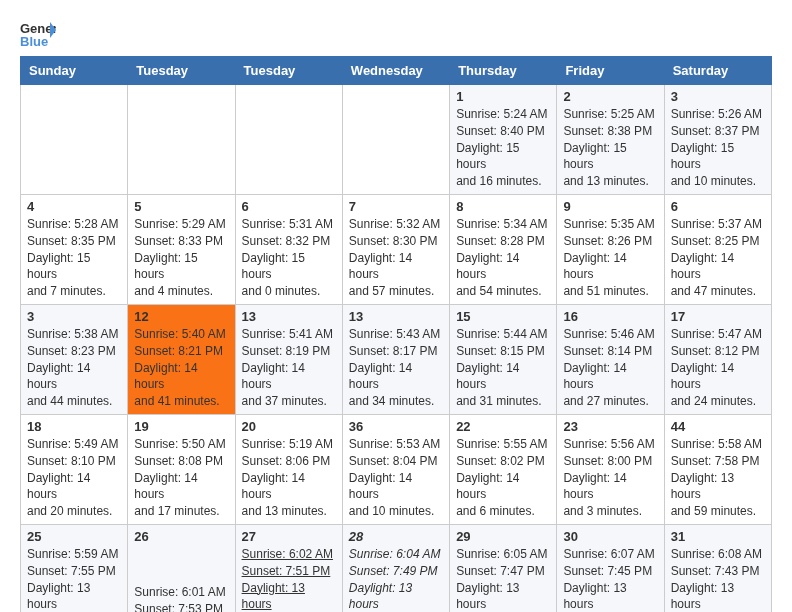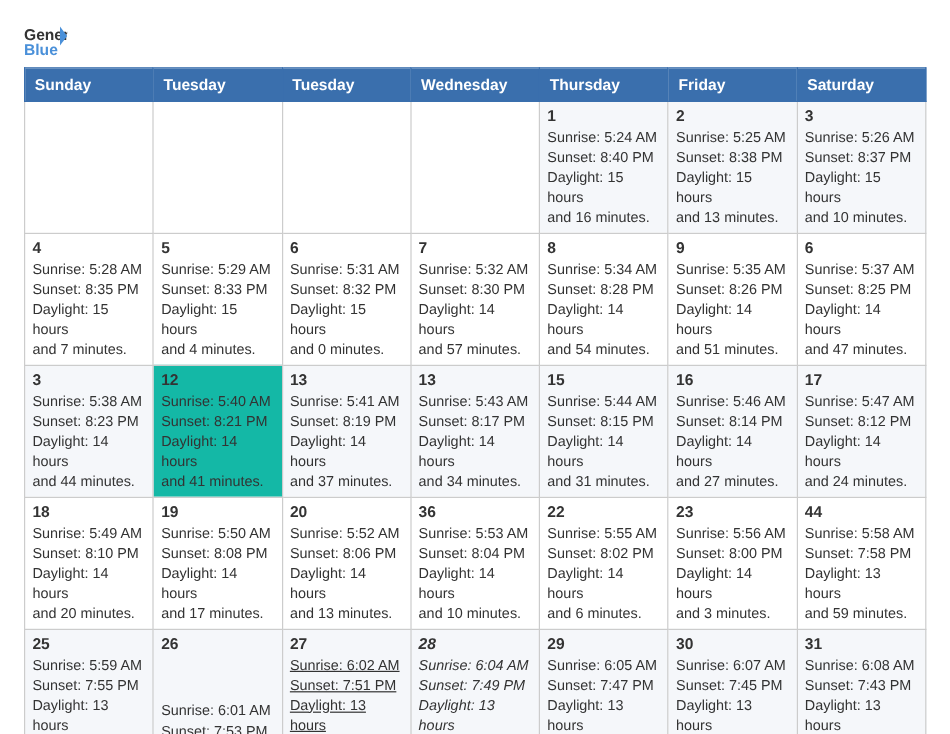--- a/index.html
+++ b/index.html
@@ -193,21 +193,21 @@
         </td>
       </tr>
       <tr>
         <td style="background-color: rgb(245, 247, 250);">
           <span class="day-number">3</span>
           <div class="day-info" style="white-space: pre-line;">Sunrise: 5:38 AM
 Sunset: 8:23 PM
 Daylight: 14 hours
 and 44 minutes.</div>
         </td>
-        <td style="background-color: #14b8a6;">
+        <td style="background-color: #f97316;">
           <span class="day-number">12</span>
           <div class="day-info" style="white-space: pre-line;">Sunrise: 5:40 AM
 Sunset: 8:21 PM
 Daylight: 14 hours
 and 41 minutes.</div>
         </td>
         <td style="background-color: rgb(245, 247, 250);">
           <span class="day-number">13</span>
           <div class="day-info" style="white-space: pre-line;">Sunrise: 5:41 AM
 Sunset: 8:19 PM
@@ -253,21 +253,21 @@
         </td>
         <td style="background-color: rgb(255, 255, 255);">
           <span class="day-number">19</span>
           <div class="day-info" style="white-space: pre-line;">Sunrise: 5:50 AM
 Sunset: 8:08 PM
 Daylight: 14 hours
 and 17 minutes.</div>
         </td>
         <td style="background-color: rgb(255, 255, 255);">
           <span class="day-number">20</span>
-          <div class="day-info" style="white-space: pre-line;">Sunrise: 5:52 AM
+          <div class="day-info" style="white-space: pre-line;">Sunrise: 5:19 AM
 Sunset: 8:06 PM
 Daylight: 14 hours
 and 13 minutes.</div>
         </td>
         <td style="background-color: rgb(255, 255, 255);">
           <span class="day-number">36</span>
           <div class="day-info" style="white-space: pre-line;">Sunrise: 5:53 AM
 Sunset: 8:04 PM
 Daylight: 14 hours
 and 10 minutes.</div>

